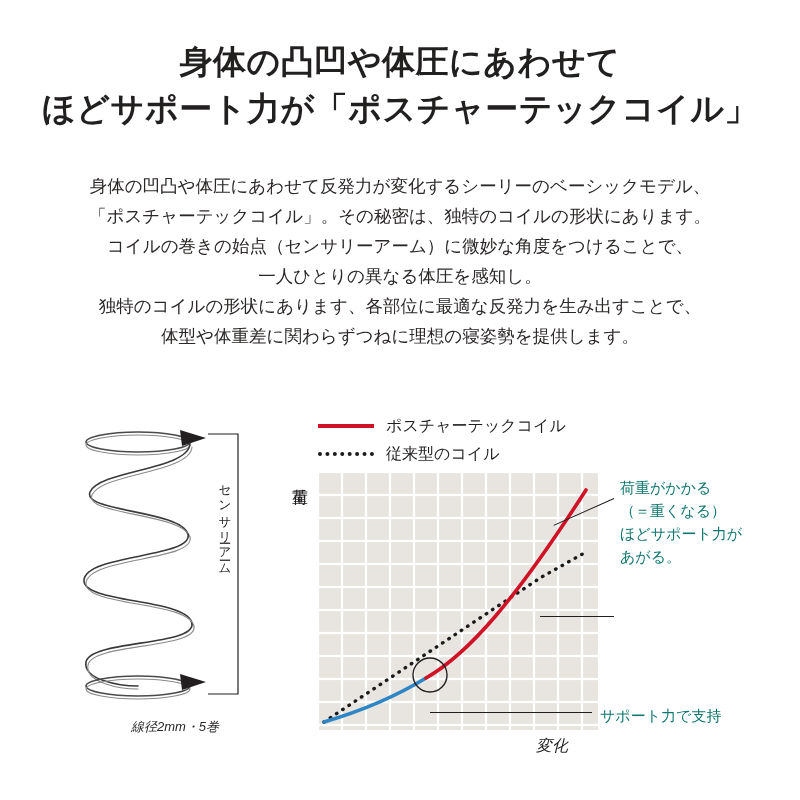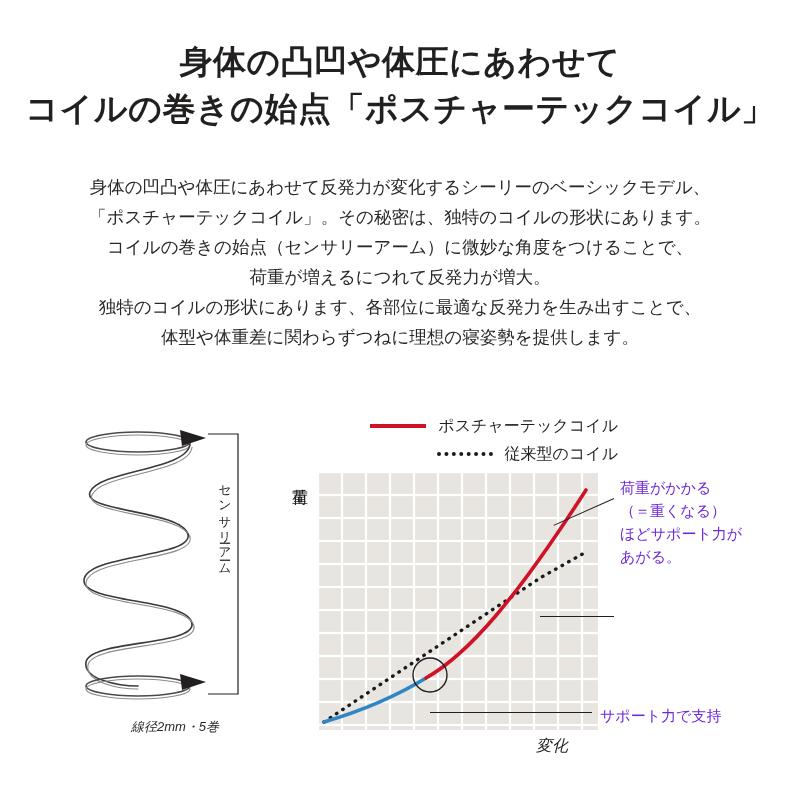--- a/index.html
+++ b/index.html
@@ -37,20 +37,21 @@
     white-space: nowrap;
   }
 
   
   .body-copy {
     position: absolute;
     top: 172px;
     left: 0;
     width: 800px;
     text-align: center;
+    font-family: Liberation Mono, monospace;
   }
   .body-copy .ln {
     font-size: 17.5px;
     line-height: 30px;
     color: #2a2726;
     white-space: nowrap;
   }
 
   
   .coil-block {
@@ -88,21 +89,20 @@
   .legend {
     position: absolute;
     left: 318px;
     top: 412px;
     width: 300px;
   }
   .legend-row {
     display: flex;
     align-items: center;
     height: 28px;
-    justify-content: flex-end;
   }
   .legend-swatch {
     width: 56px;
     height: 0;
     margin-right: 12px;
     flex: 0 0 auto;
   }
   .legend-swatch.solid {
     border-top: 4px solid #cf1225;
   }
@@ -155,48 +155,48 @@
     color: #221f1f;
     white-space: nowrap;
     font-style: italic;
   }
 
   
   .anno {
     position: absolute;
     font-size: 15px;
     line-height: 23px;
-    color: #6d28d9;
+    color: #0f766e;
     white-space: nowrap;
   }
   .anno-1 { left: 620px; top: 476px; }
   .anno-2 { left: 620px; top: 596px; }
   .anno-3 { left: 600px; top: 704px; }
 
   .leader {
     position: absolute;
     background: #231f20;
     height: 1px;
   }
 </style>
 </head>
 <body>
 
 <div class="page">
 
   <div class="heading">
     <div class="line">身体の凸凹や体圧にあわせて</div>
-    <div class="line">コイルの巻きの始点「ポスチャーテックコイル」</div>
+    <div class="line">ほどサポート力が「ポスチャーテックコイル」</div>
   </div>
 
   <div class="body-copy">
     <div class="ln">身体の凹凸や体圧にあわせて反発力が変化するシーリーのベーシックモデル、</div>
     <div class="ln">「ポスチャーテックコイル」。その秘密は、独特のコイルの形状にあります。</div>
     <div class="ln">コイルの巻きの始点（センサリーアーム）に微妙な角度をつけることで、</div>
-    <div class="ln">荷重が増えるにつれて反発力が増大。</div>
+    <div class="ln">一人ひとりの異なる体圧を感知し。</div>
     <div class="ln">独特のコイルの形状にあります、各部位に最適な反発力を生み出すことで、</div>
     <div class="ln">体型や体重差に関わらずつねに理想の寝姿勢を提供します。</div>
   </div>
 
   <div class="coil-block">
     <svg width="230" height="300" viewBox="0 0 230 300">
       <g fill="none" stroke="#3a3a3a" stroke-width="1.6" stroke-linecap="round">
 
         <ellipse cx="78" cy="24" rx="52" ry="10" stroke="#4a4a4a"></ellipse>
         <ellipse cx="78" cy="27" rx="52" ry="10" stroke="#8a8a8a" stroke-width="1.1"></ellipse>

